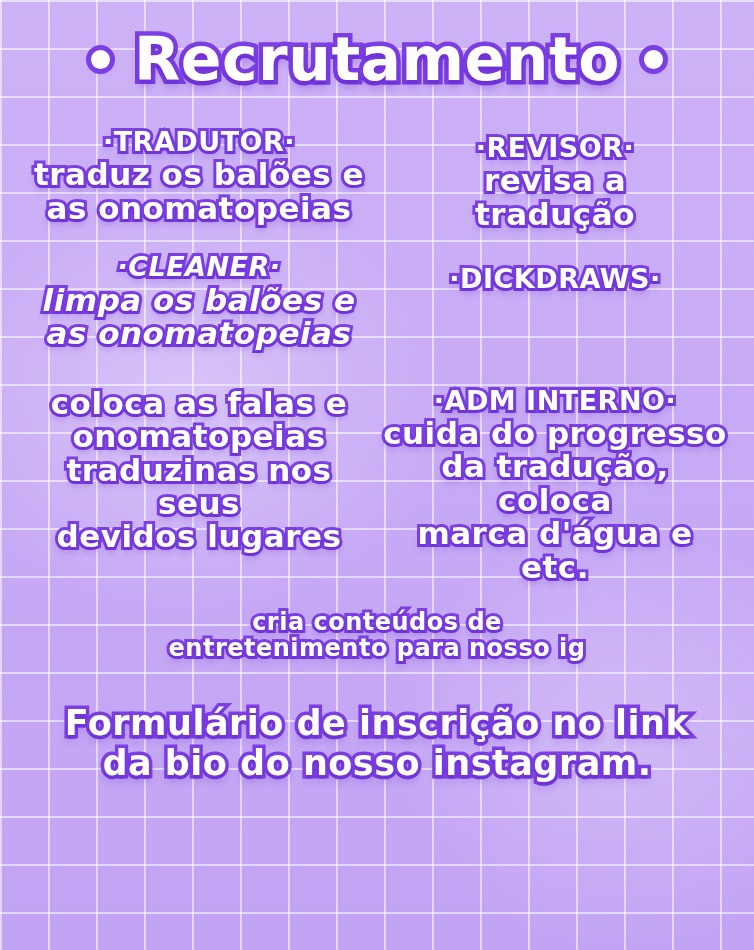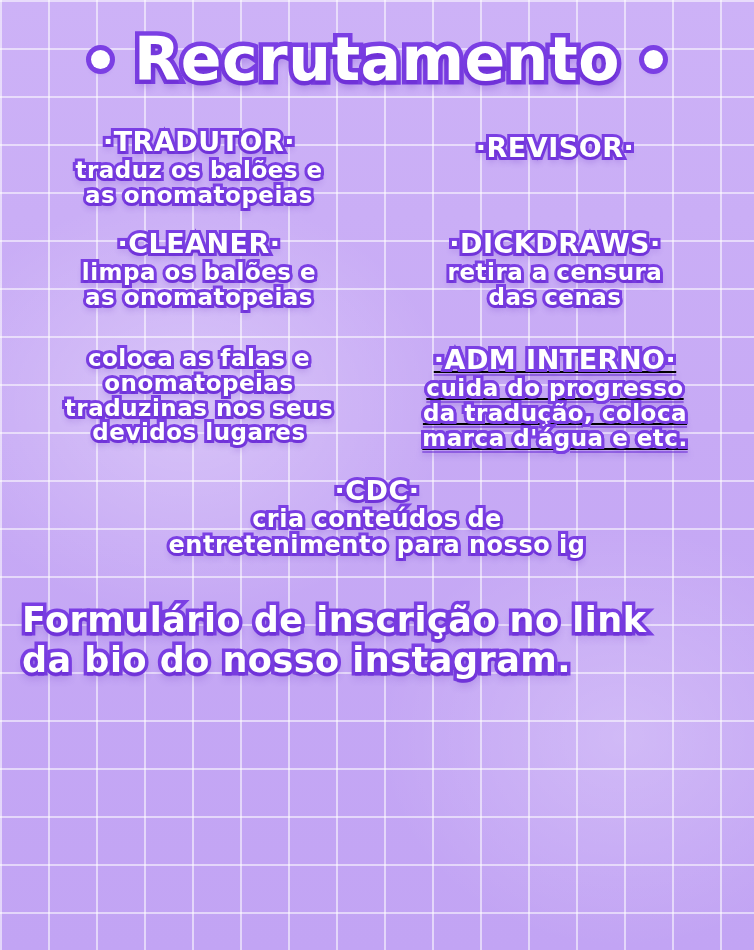--- a/index.html
+++ b/index.html
@@ -133,47 +133,47 @@
     gap: 9px;
     margin-bottom: 2px;
   }
   .role-title {
     font-size: 27px;
     line-height: 1.05;
     -webkit-text-stroke: 6px #7b3fe4;
     white-space: nowrap;
   }
   .role-desc {
-    font-size: 23px;
+    font-size: 31px;
     line-height: 1.08;
     -webkit-text-stroke: 6px #7b3fe4;
     white-space: pre-line;
   }
 
   
   .role.tradutor  { margin-top: 0px; }
   .role.revisor   { margin-top: 6px; }
-  .role.cleaner   { margin-top: 12px; }
-  .role.dickdraws { margin-top: 12px; }
+  .role.cleaner   { margin-top: 12px; font-style: italic; }
+  .role.dickdraws { margin-top: 24px; }
   .role.editor    { margin-top: 26px; }
-  .role.adm       { margin-top: 26px; text-decoration: underline; }
+  .role.adm       { margin-top: 26px; }
 
   
   .role-wide {
     text-align: center;
     margin-top: 26px;
     padding: 0 10px;
   }
   .role-wide .role-desc {
     font-size: 24px;
   }
 
   
   .footer {
-    text-align: left;
+    text-align: center;
     margin-top: 42px;
     padding: 0 8px;
   }
   .footer-text {
     font-size: 35px;
     line-height: 1.14;
     -webkit-text-stroke: 7px #7b3fe4;
     white-space: pre-line;
     text-shadow:
       0 4px 0 rgba(108, 45, 214, 0.55),
@@ -199,36 +199,36 @@
           <span class="sticker role-title">·TRADUTOR·</span>
         </div>
         <div class="sticker role-desc">traduz os balões e
 as onomatopeias</div>
       </div>
 
       <div class="role revisor">
         <div class="role-head">
           <span class="sticker role-title">·REVISOR·</span>
         </div>
+        <div class="sticker role-desc">revisa a
+tradução</div>
       </div>
 
       <div class="role cleaner">
         <div class="role-head">
           <span class="sticker role-title">·CLEANER·</span>
         </div>
         <div class="sticker role-desc">limpa os balões e
 as onomatopeias</div>
       </div>
 
       <div class="role dickdraws">
         <div class="role-head">
           <span class="sticker role-title">·DICKDRAWS·</span>
         </div>
-        <div class="sticker role-desc">retira a censura
-das cenas</div>
       </div>
 
       <div class="role editor">
         <div class="sticker role-desc">coloca as falas e
 onomatopeias
 traduzinas nos seus
 devidos lugares</div>
       </div>
 
       <div class="role adm">
@@ -236,23 +236,20 @@
           <span class="sticker role-title">·ADM INTERNO·</span>
         </div>
         <div class="sticker role-desc">cuida do progresso
 da tradução, coloca
 marca d'água e etc.</div>
       </div>
 
     </div>
 
     <div class="role-wide">
-      <div class="role-head">
-        <span class="sticker role-title">·CDC·</span>
-      </div>
       <div class="sticker role-desc">cria conteúdos de
 entretenimento para nosso ig</div>
     </div>
 
     <div class="footer">
       <div class="sticker footer-text">Formulário de inscrição no link
 da bio do nosso instagram.</div>
     </div>
 
   </div>

